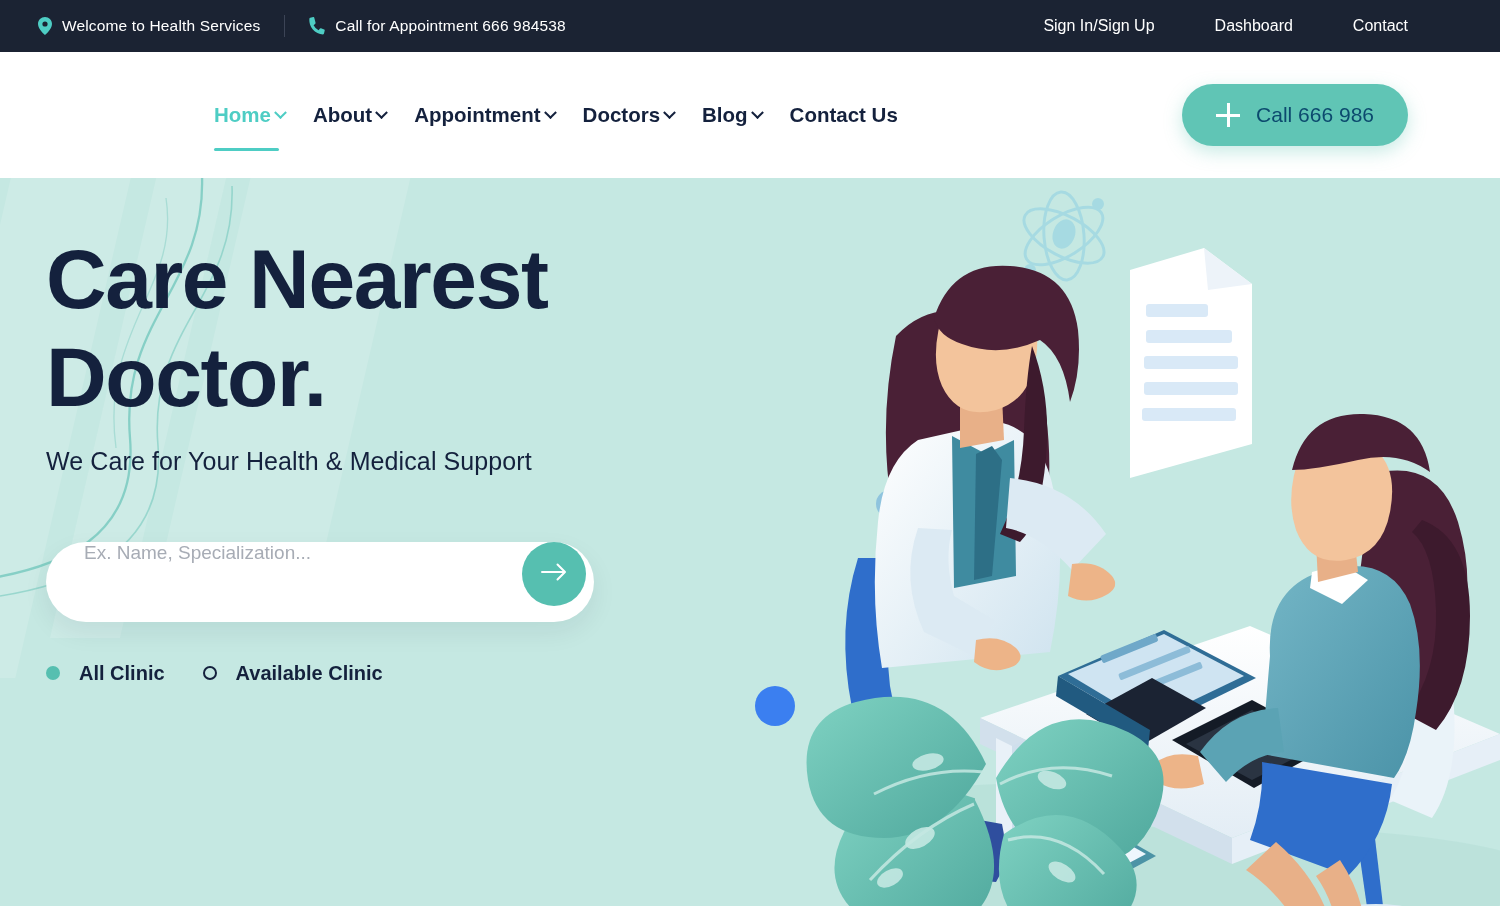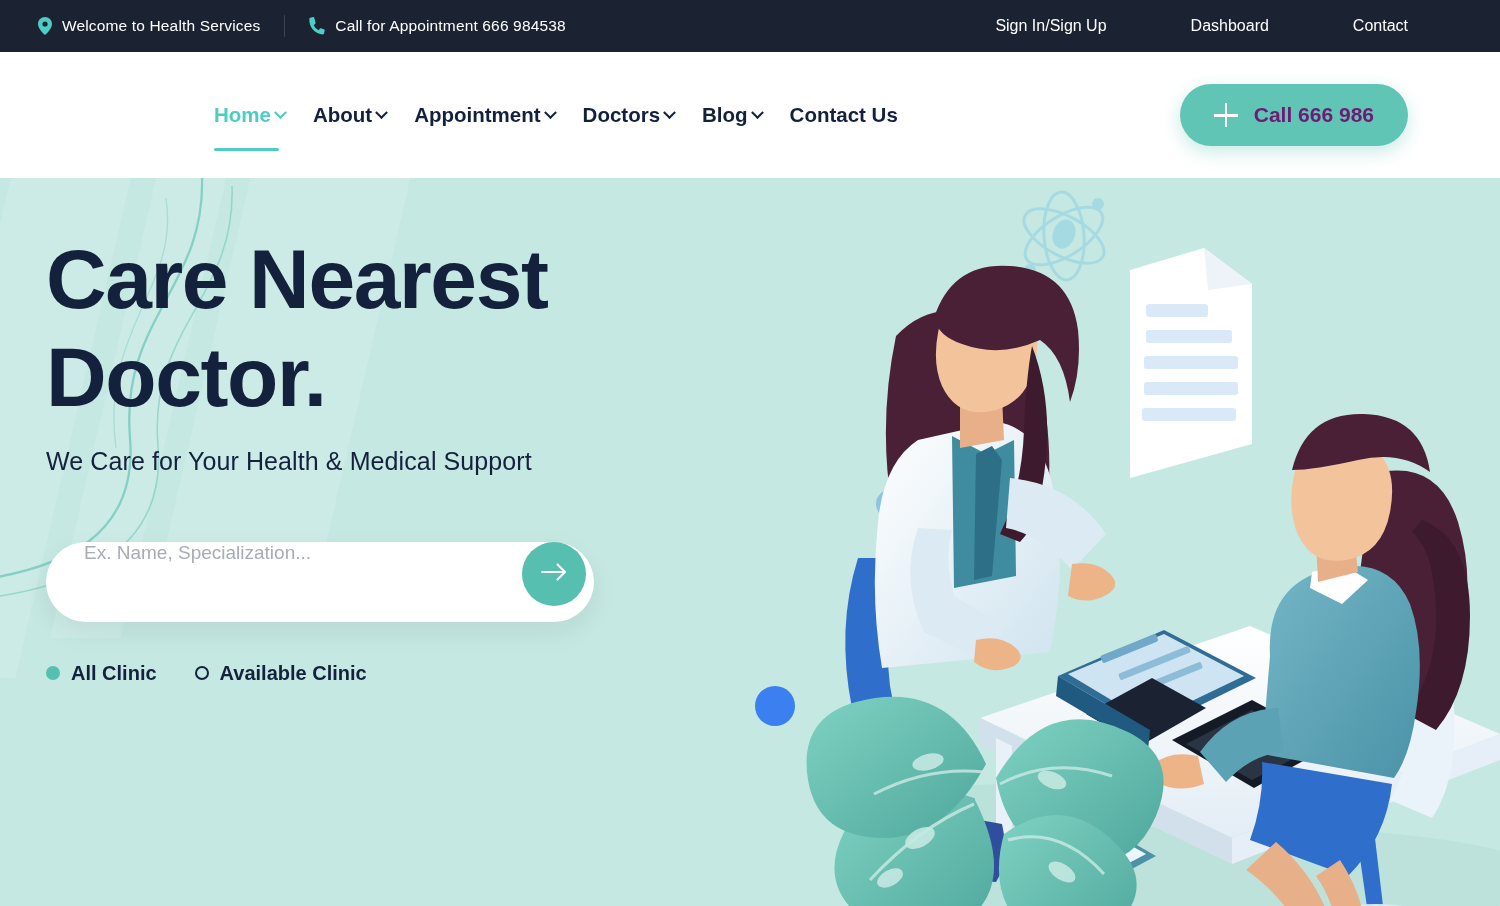--- a/index.html
+++ b/index.html
@@ -40,21 +40,21 @@
     width: 1px;
     height: 22px;
     background: #3c4456;
     margin: 0 24px;
   }
   .tb-icon { display: flex; align-items: center; color: #4ecdc4; }
   .topbar-right {
     margin-left: auto;
     display: flex;
     align-items: center;
-    gap: 84px;
+    gap: 60px;
   }
   .tb-link {
     color: #ffffff;
     font-size: 16px;
     text-decoration: none;
     white-space: nowrap;
     cursor: pointer;
   }
 
   
@@ -98,30 +98,30 @@
   .caret {
     display: inline-block;
     width: 9px; height: 9px;
     border-right: 2.2px solid currentColor;
     border-bottom: 2.2px solid currentColor;
     transform: rotate(45deg) translate(-2px,-2px);
   }
   .call-btn {
     margin-left: auto;
     background: #60c5b5;
-    color: #701a75;
+    color: #0c4a6e;
     border: none;
     border-radius: 40px;
     height: 62px;
     padding: 0 34px;
     display: flex;
     align-items: center;
     gap: 16px;
     font-size: 21px;
-    font-weight: bold;
+    font-weight: normal;
     cursor: pointer;
     box-shadow: 0 6px 18px rgba(96,197,181,.35);
     white-space: nowrap;
   }
   .plus {
     position: relative;
     width: 24px; height: 24px;
     flex: none;
   }
   .plus::before, .plus::after {
@@ -211,21 +211,21 @@
   }
   .filters {
     margin-top: 40px;
     display: flex;
     align-items: center;
     gap: 38px;
   }
   .filter {
     display: flex;
     align-items: center;
-    gap: 11px;
+    gap: 19px;
     cursor: pointer;
     font-size: 20px;
     font-weight: bold;
     color: #14213d;
     white-space: nowrap;
   }
   .radio {
     width: 14px; height: 14px;
     border-radius: 50%;
     flex: none;

